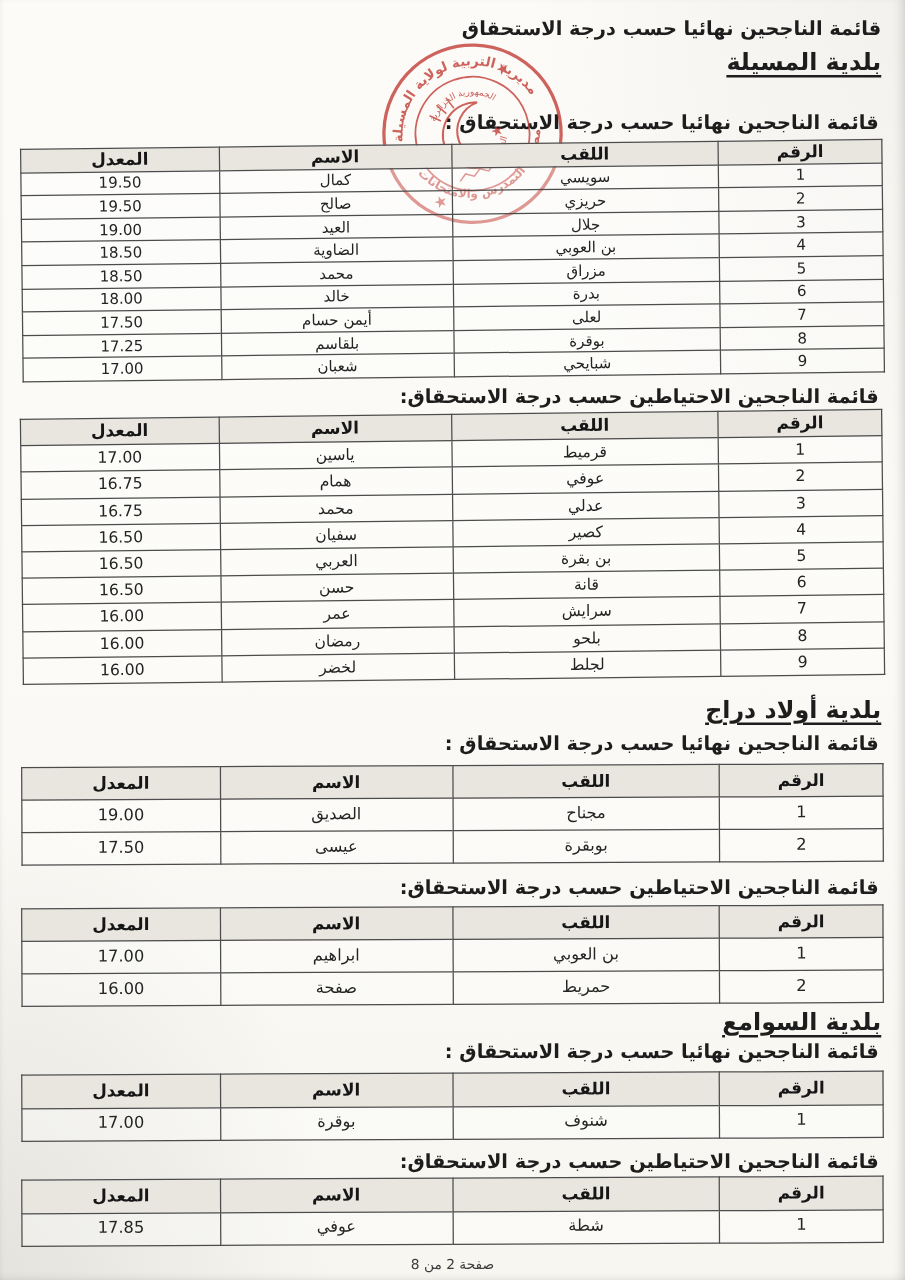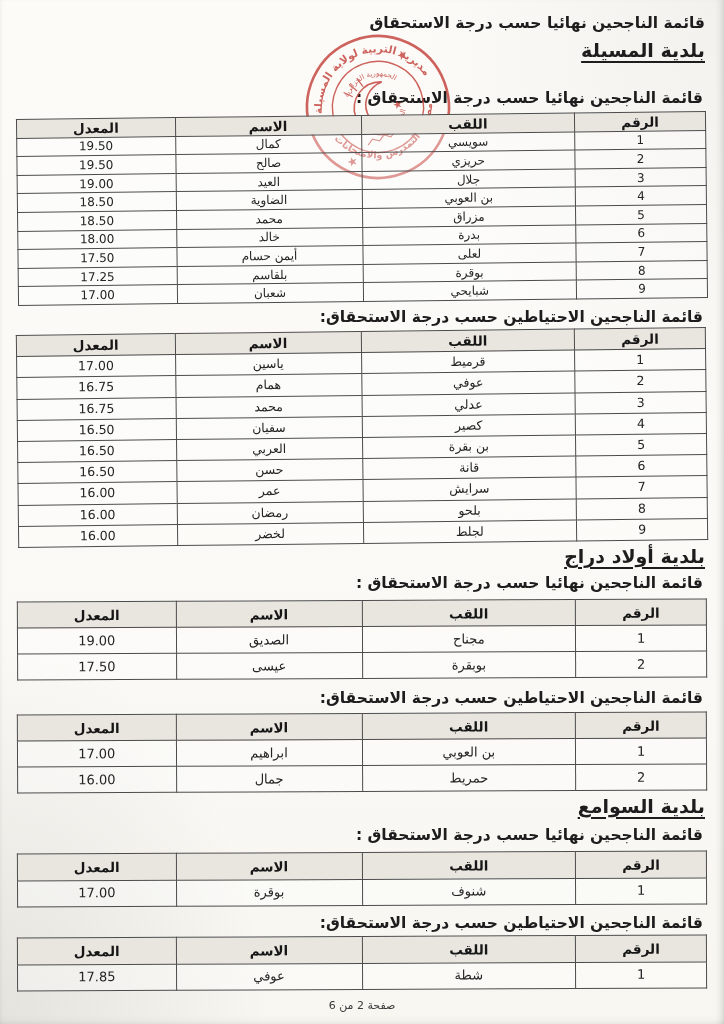--- a/index.html
+++ b/index.html
@@ -27,22 +27,22 @@
     text-align:right;margin:0 2px 4px 0;letter-spacing:0;
   }
   .muni{
     font-size:19px;font-weight:bold;line-height:24px;
     text-align:right;margin:0 2px 0 0;
     text-decoration:underline;
     text-decoration-thickness:2.2px;
     text-underline-offset:4px;
   }
   .muni.m1{margin-bottom:25px;}
-  .muni.m2{margin-bottom:4px;}
-  .muni.m3{margin-top:2px;margin-bottom:6px;}
+  .muni.m2{margin-top:12px;margin-bottom:4px;}
+  .muni.m3{margin-top:2px;margin-bottom:0;}
   .list-title{
     font-size:15.5px;font-weight:bold;line-height:22px;
     margin:0 4px 6px 0;
   }
   .lt-sp1{margin-top:4px;margin-bottom:3px;}
   .lt-sp2{margin-top:8px;margin-bottom:4px;}
   .lt-sp3{margin-top:6px;margin-bottom:2px;}
   table.results{
     width:690px;
     border-collapse:collapse;
@@ -341,21 +341,21 @@
     <tbody>
         <tr>
           <td>1</td>
           <td>بن العوبي</td>
           <td>ابراهيم</td>
           <td>17.00</td>
         </tr>
         <tr>
           <td>2</td>
           <td>حمريط</td>
-          <td>جمال</td>
+          <td>صفحة</td>
           <td>16.00</td>
         </tr>
       </tbody>
   </table>
 
   <div class="muni m3">بلدية السوامع</div>
 
   <div class="list-title">قائمة الناجحين نهائيا حسب درجة الاستحقاق :</div>
 
   <table class="results rows-26 tilt2">
@@ -403,15 +403,15 @@
     <tbody>
         <tr>
           <td>1</td>
           <td>شطة</td>
           <td>عوفي</td>
           <td>17.85</td>
         </tr>
       </tbody>
   </table>
 
-  <div class="footer">صفحة 2 من 6</div>
+  <div class="footer">صفحة 2 من 8</div>
 
 </div>
 
 </body></html>

